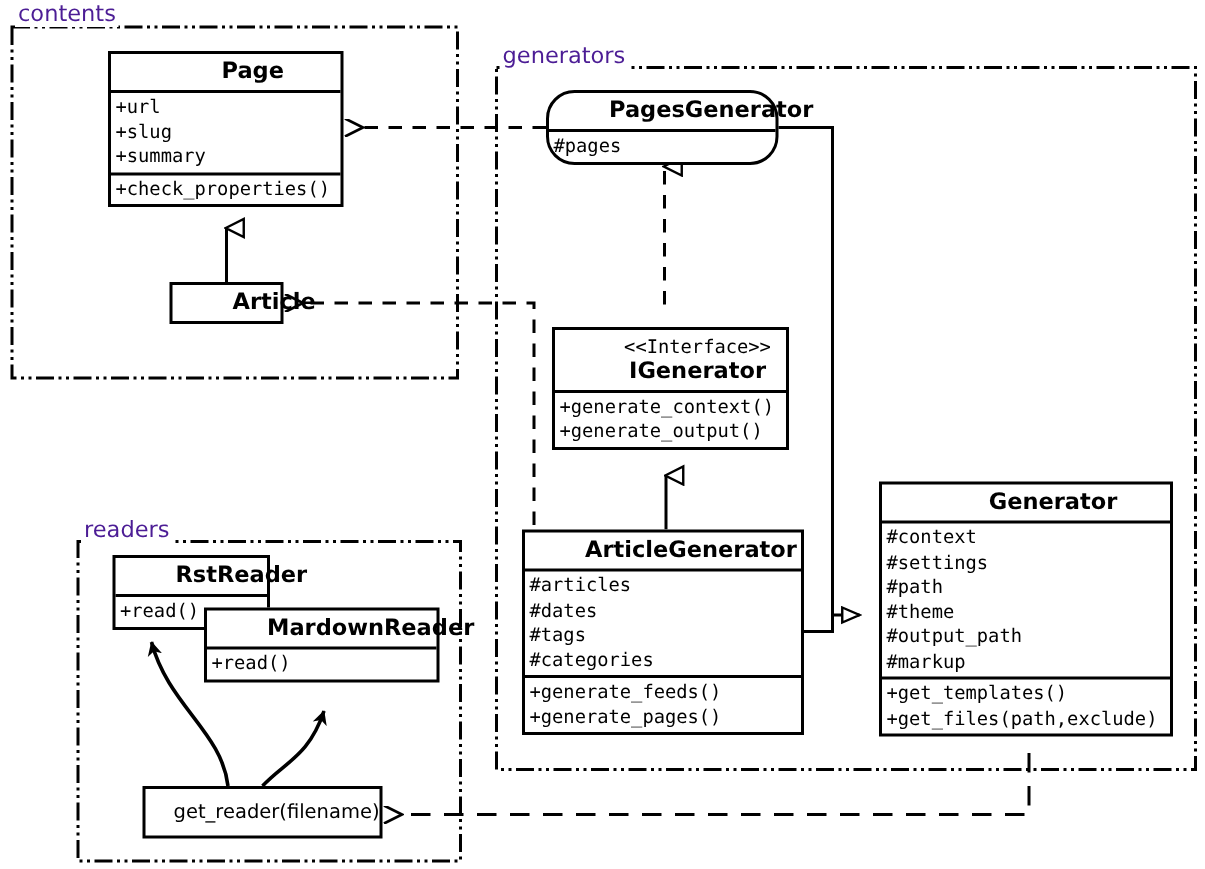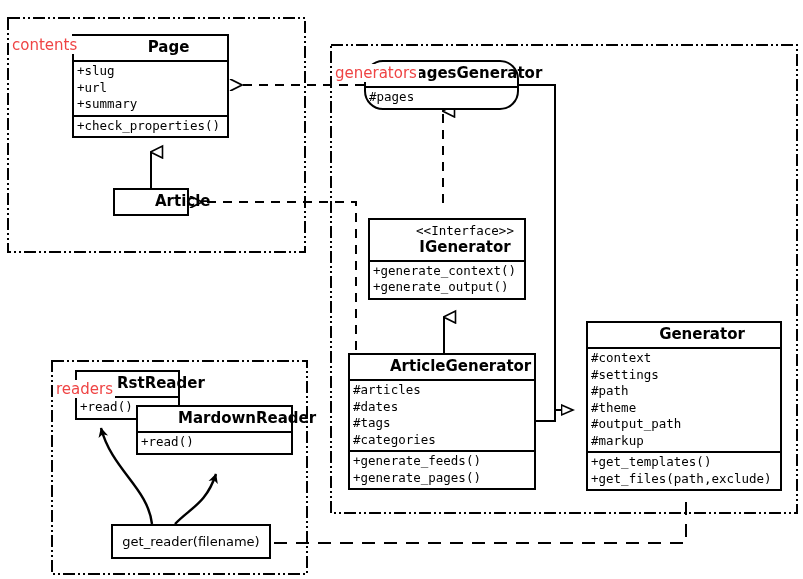--- a/index.html
+++ b/index.html
@@ -1,20 +1,20 @@
 <!DOCTYPE html>
 <html><head>
 <meta charset="utf-8">
 <style>
   html,body{margin:0;padding:0;background:#ffffff;}
   body{width:803px;height:579px;position:relative;overflow:hidden;
        font-family:"DejaVu Sans",sans-serif;color:#000;}
   #canvas{position:absolute;left:0;top:0;width:803px;height:579px;}
   .pkg-label{position:absolute;font-family:"DejaVu Sans",sans-serif;font-size:15px;
-             color:#ef4444;white-space:nowrap;background:#fff;padding:0 2px;z-index:5;margin-top:36px;}
+             color:#4c1d95;white-space:nowrap;background:#fff;padding:0 2px;z-index:5;}
   .cls{position:absolute;border:2px solid #000;background:#fff;box-sizing:border-box;z-index:4;}
   .cls .hdr{text-align:center;font-weight:bold;font-size:15px;padding:3px 4px 4px 4px;
             font-family:"DejaVu Sans",sans-serif;line-height:1.15;margin-left:36px;}
   .cls .stereo{display:block;font-weight:normal;font-size:12.5px;
                font-family:"DejaVu Sans Mono",monospace;line-height:1.25;}
   .cls .sep{border-top:2px solid #000;}
   .cls .sect{padding:1px 3px 2px 3px;}
   .cls .sect div{font-family:"DejaVu Sans Mono",monospace;font-size:12.5px;
                  line-height:1.32;white-space:nowrap;}
   .fnbox{position:absolute;border:2px solid #000;background:#fff;box-sizing:border-box;
@@ -104,22 +104,22 @@
   </g>
 </svg>
 
 <div class="pkg-label" style="left:10px;top:0px;">contents</div>
 <div class="pkg-label" style="left:333px;top:28px;">generators</div>
 <div class="pkg-label" style="left:54px;top:344px;">readers</div>
 
 <div class="cls" style="left:72px;top:34px;width:157px;">
   <div class="hdr">Page</div>
   <div class="sect sep">
+    <div>+url</div>
     <div>+slug</div>
-    <div>+url</div>
     <div>+summary</div>
   </div>
   <div class="sect sep">
     <div>+check_properties()</div>
   </div>
 </div>
 
 <div class="cls" style="left:113px;top:188px;width:76px;">
   <div class="hdr">Article</div>
 </div>
@@ -179,15 +179,15 @@
   </div>
 </div>
 
 <div class="cls" style="left:136px;top:405px;width:157px;">
   <div class="hdr">MardownReader</div>
   <div class="sect sep">
     <div>+read()</div>
   </div>
 </div>
 
-<div class="fnbox" style="left:111px;top:524px;width:160px;height:35px;">
+<div class="fnbox" style="left:95px;top:524px;width:160px;height:35px;justify-content:flex-end;">
   <span>get_reader(filename)</span>
 </div>
 
 </body></html>

